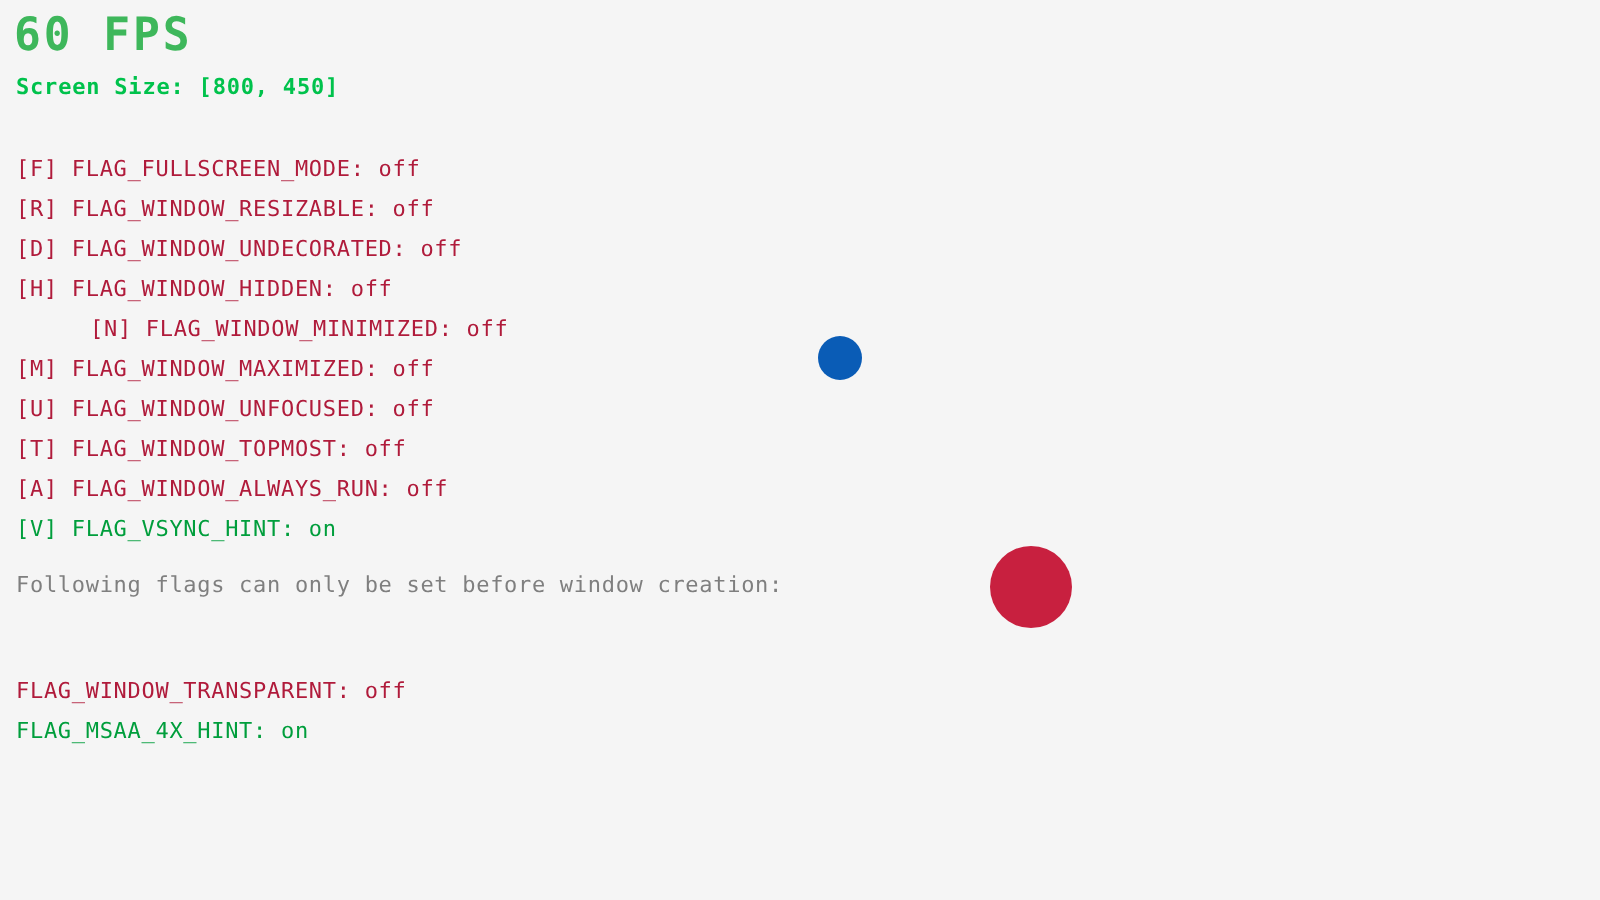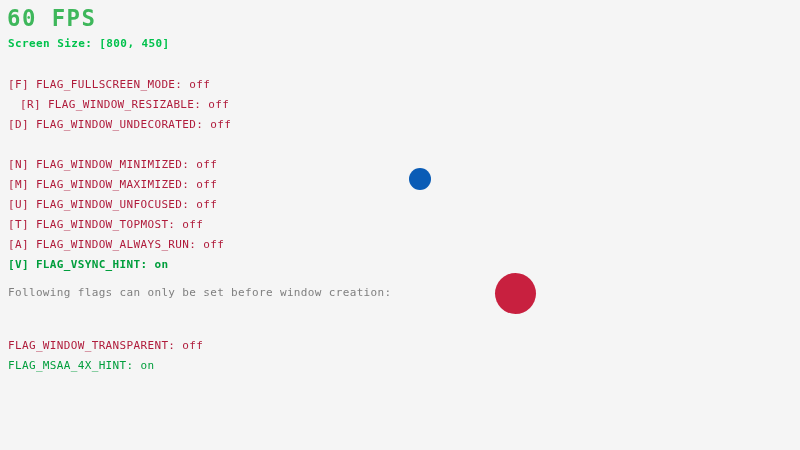--- a/index.html
+++ b/index.html
@@ -91,28 +91,29 @@
 <body>
 
 <div id="stage">
 
   <div class="txt" id="fps-counter">60 FPS</div>
 
   <div class="txt" id="screen-size-label">Screen Size: [800, 450]</div>
 
 
   <div class="txt flag-line flag-off" style="top:79px;">[F] FLAG_FULLSCREEN_MODE: off</div>
-  <div class="txt flag-line flag-off" style="top:99px;margin-left:12px;">[R] FLAG_WINDOW_RESIZABLE: off</div>
+  <div class="txt flag-line flag-off" style="top:99px;">[R] FLAG_WINDOW_RESIZABLE: off</div>
   <div class="txt flag-line flag-off" style="top:119px;">[D] FLAG_WINDOW_UNDECORATED: off</div>
-  <div class="txt flag-line flag-off" style="top:159px;">[N] FLAG_WINDOW_MINIMIZED: off</div>
+  <div class="txt flag-line flag-off" style="top:139px;">[H] FLAG_WINDOW_HIDDEN: off</div>
+  <div class="txt flag-line flag-off" style="top:159px;margin-left:37px;">[N] FLAG_WINDOW_MINIMIZED: off</div>
   <div class="txt flag-line flag-off" style="top:179px;">[M] FLAG_WINDOW_MAXIMIZED: off</div>
   <div class="txt flag-line flag-off" style="top:199px;">[U] FLAG_WINDOW_UNFOCUSED: off</div>
   <div class="txt flag-line flag-off" style="top:219px;">[T] FLAG_WINDOW_TOPMOST: off</div>
   <div class="txt flag-line flag-off" style="top:239px;">[A] FLAG_WINDOW_ALWAYS_RUN: off</div>
-  <div class="txt flag-line flag-on" style="top:259px;font-weight:bold;">[V] FLAG_VSYNC_HINT: on</div>
+  <div class="txt flag-line flag-on" style="top:259px;">[V] FLAG_VSYNC_HINT: on</div>
 
   <div class="txt section-header" style="top:287px;">Following flags can only be set before window creation:</div>
 
   <div class="txt flag-line flag-off" style="top:340px;text-align:right;">FLAG_WINDOW_TRANSPARENT: off</div>
   <div class="txt flag-line flag-on" style="top:360px;">FLAG_MSAA_4X_HINT: on</div>
 
   <div class="ball" id="ball-blue"></div>
   <div class="ball" id="ball-red"></div>
 
 </div>

